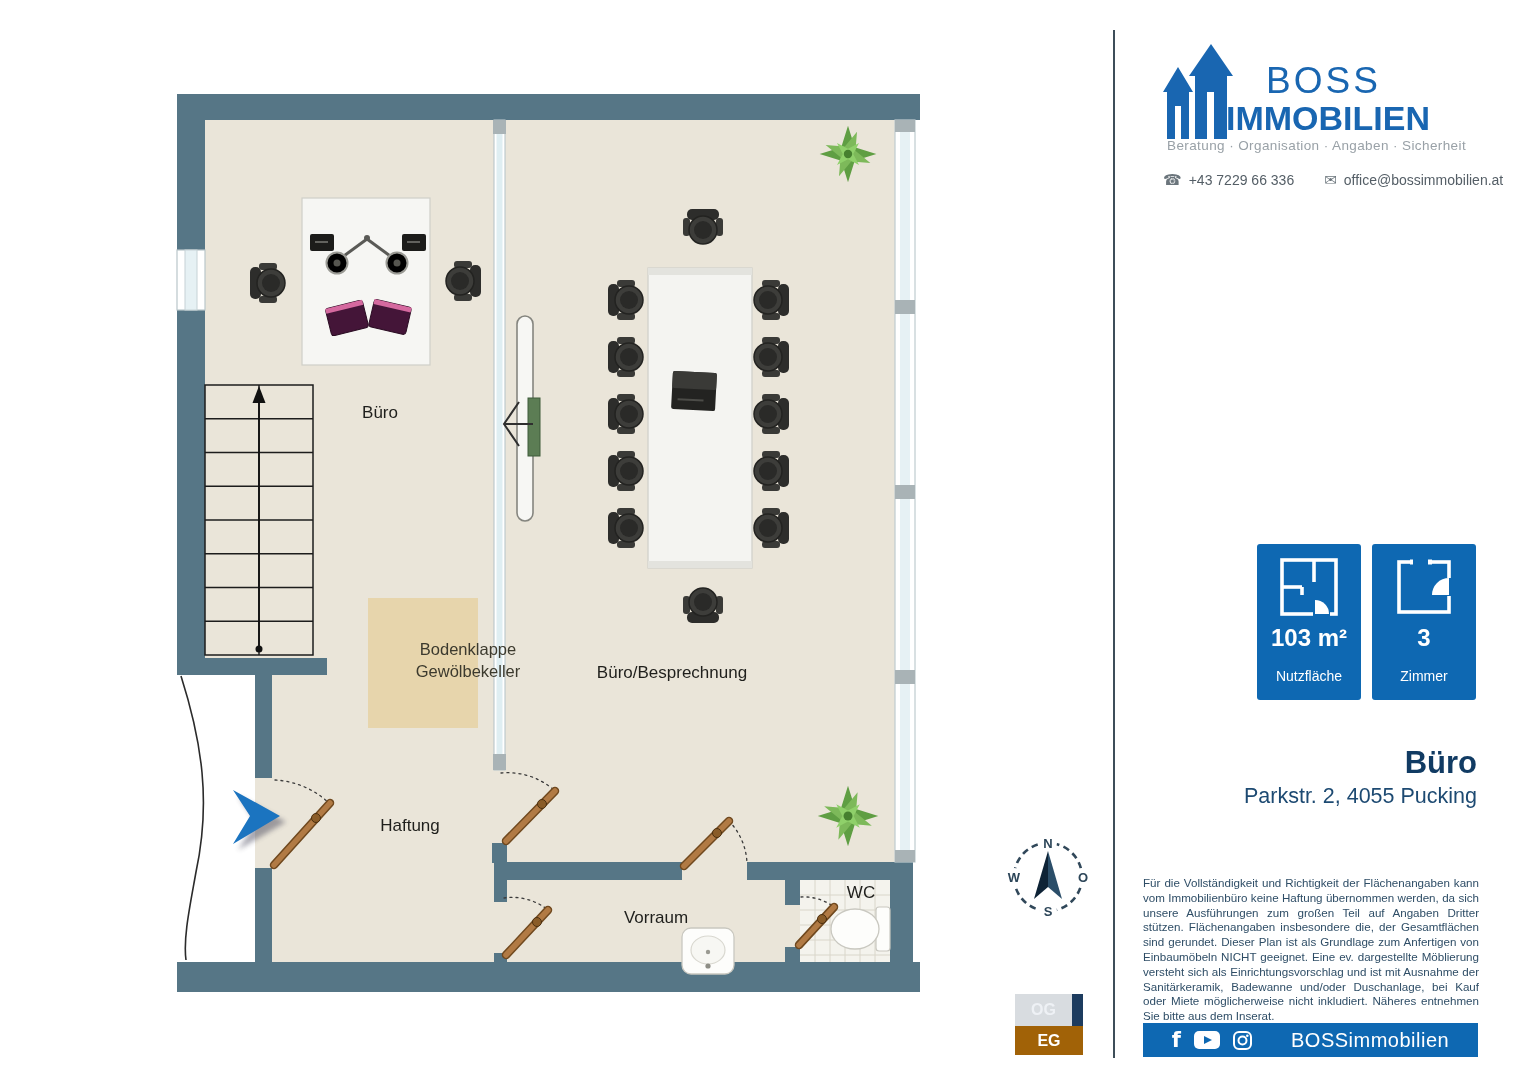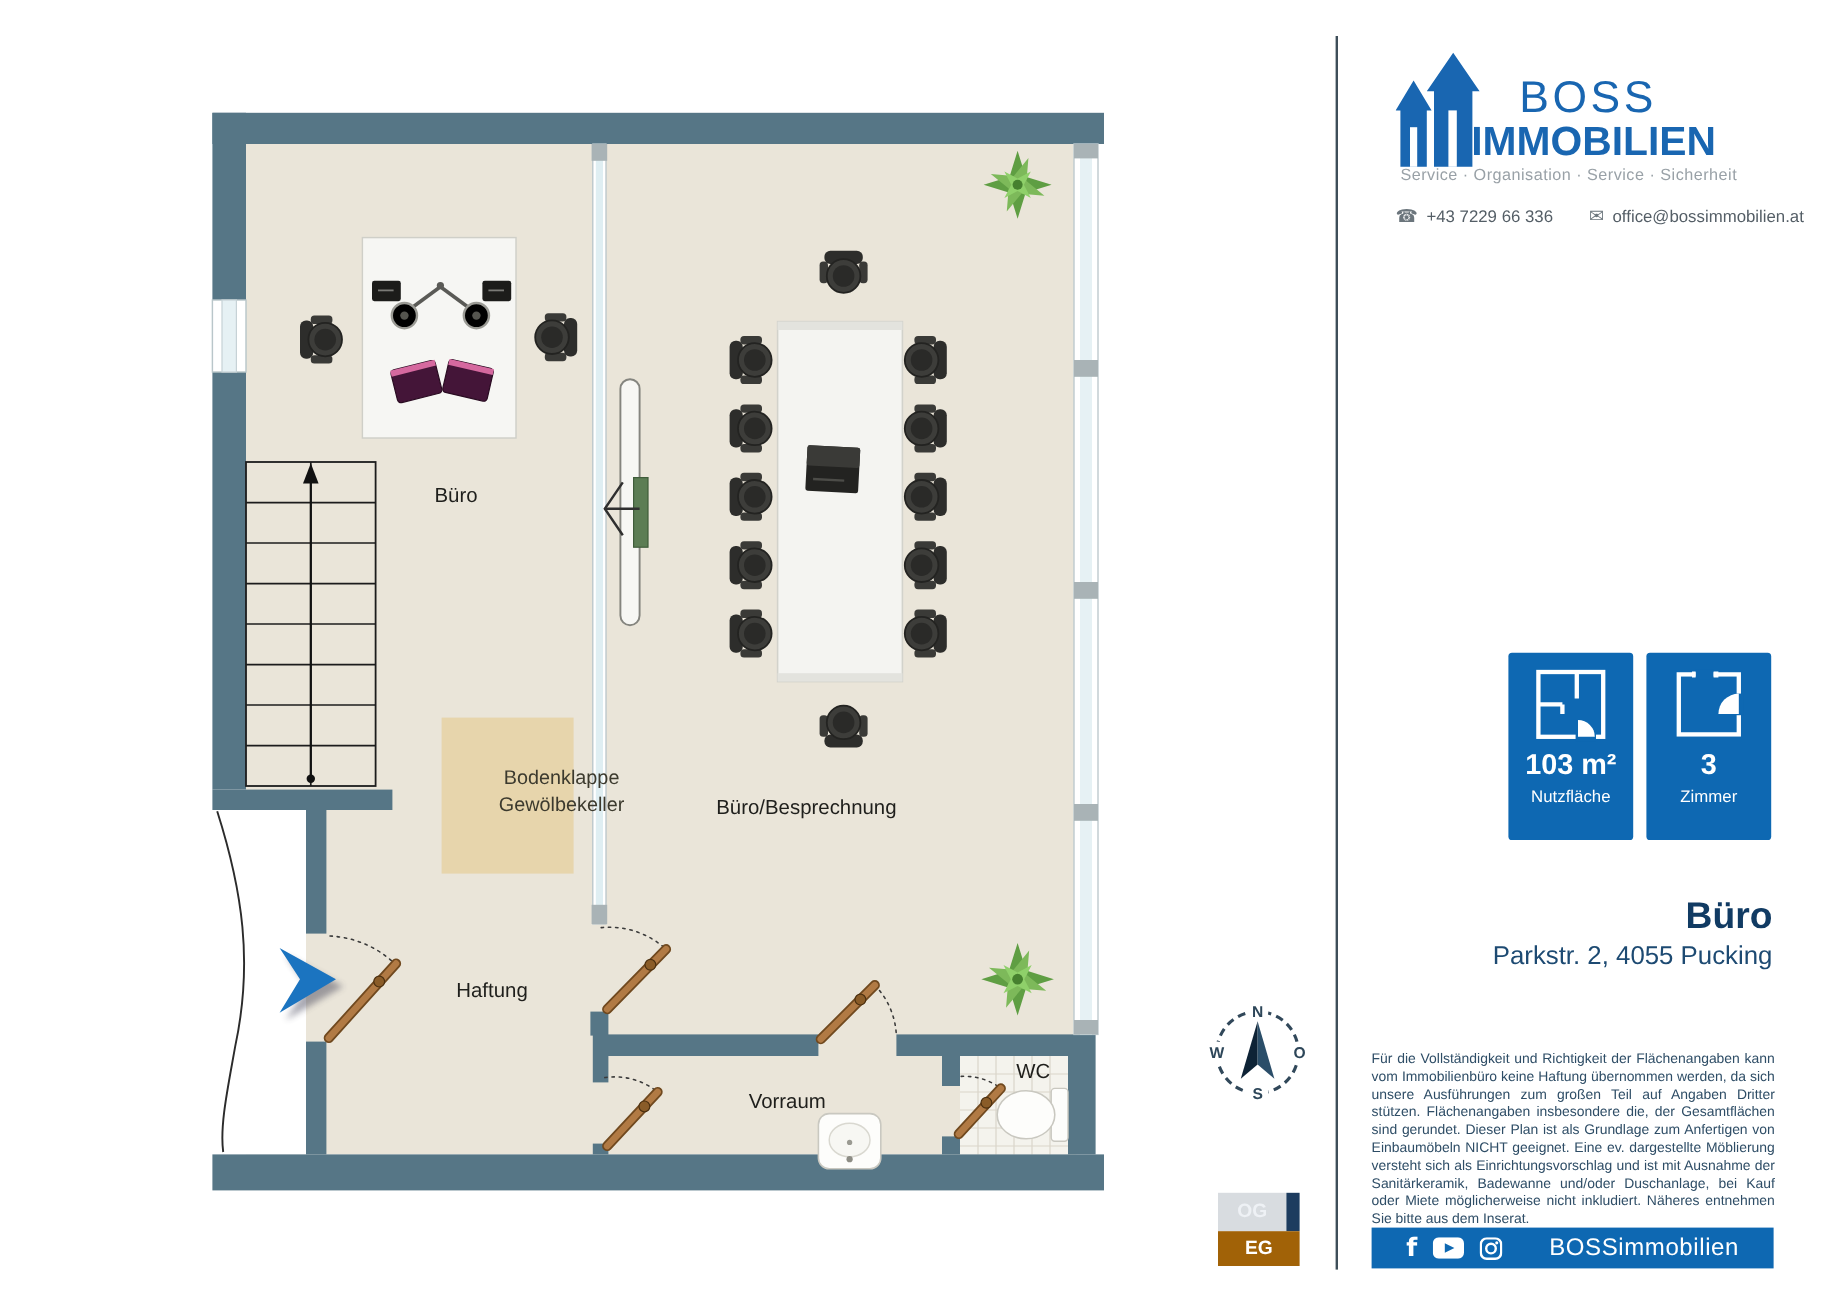--- a/index.html
+++ b/index.html
@@ -15,21 +15,21 @@
   .boss-line1{left:1226px;top:60px;font-size:37px;font-weight:normal;color:#1966b1;letter-spacing:3px;margin-left:40px;}
   .boss-line2{left:1226px;top:99px;font-size:34px;font-weight:bold;color:#1966b1;letter-spacing:0px;}
   .tagline{left:1167px;top:138px;font-size:13.5px;color:#99a1a7;letter-spacing:0.4px;}
   .contact{left:1163px;top:171px;display:flex;align-items:center;gap:7px;
            font-size:14px;color:#545e66;}
   .contact .ic{font-family:"DejaVu Sans", sans-serif;font-size:15px;color:#6b757c;}
   .contact .sep{width:16px;}
   .badge{width:104px;height:156px;background:#0e68b2;border-radius:3px;
          display:flex;flex-direction:column;align-items:center;color:#fff;}
   .badge .val{font-size:24px;font-weight:bold;margin-top:4px;}
-  .badge .cap{font-size:14px;margin-top:3px;}
+  .badge .cap{font-size:14px;margin-top:16px;}
   .prop{right:59px;top:745px;text-align:right;}
   .prop .t{font-size:31px;font-weight:bold;color:#113b63;}
   .prop .a{font-size:21.5px;color:#1d4a72;margin-top:3px;}
   .cletter{position:absolute;transform:translate(-50%,-50%);font-size:13px;
            font-weight:bold;color:#2d4659;}
   .disclaimer{left:1143px;top:864px;width:336px;font-size:11.6px;line-height:14.8px;
               color:#2e4d66;text-align:justify;margin-top:12px;}
   .og{left:1015px;top:994px;width:57px;height:32px;background:#d8dce0;color:#eef1f5;
       font-weight:bold;font-size:16px;display:flex;align-items:center;justify-content:center;}
   .ogedge{left:1072px;top:994px;width:11px;height:32px;background:#1d3c5f;}
@@ -285,21 +285,21 @@
 <svg class="abs" style="left:1163px;top:40px" width="74" height="102" viewBox="0 0 74 102">
   <g fill="#1966b1">
     <polygon points="0,52 15,27 30,52 26,52 26,99 4,99 4,52"></polygon>
     <polygon points="26,36 48,4 70,36 64,36 64,99 32,99 32,36"></polygon>
   </g>
   <rect x="12" y="66" width="6" height="33" fill="#ffffff"></rect>
   <rect x="44" y="52" width="7" height="47" fill="#ffffff"></rect>
 </svg>
 <div class="abs boss-line1">BOSS</div>
 <div class="abs boss-line2">IMMOBILIEN</div>
-<div class="abs tagline">Service · Organisation · Service · Sicherheit</div>
+<div class="abs tagline">Beratung · Organisation · Angaben · Sicherheit</div>
 
 <div class="abs contact">
   <span class="ic">☎</span>
   <span>+43 7229 66 336</span>
   <span class="sep"></span>
   <span class="ic">✉</span>
   <span>office@bossimmobilien.at</span>
 </div>
 
 <div class="abs badge" style="left:1257px;top:544px">

